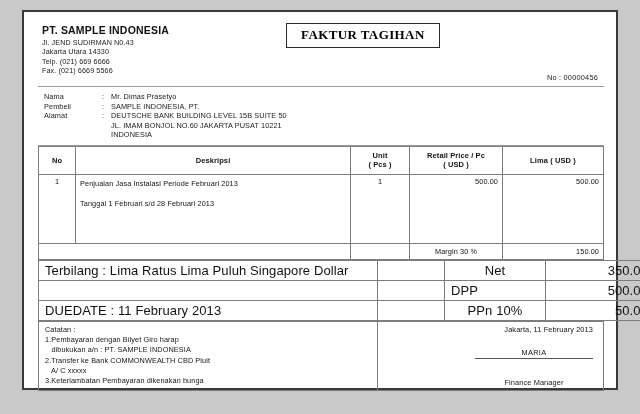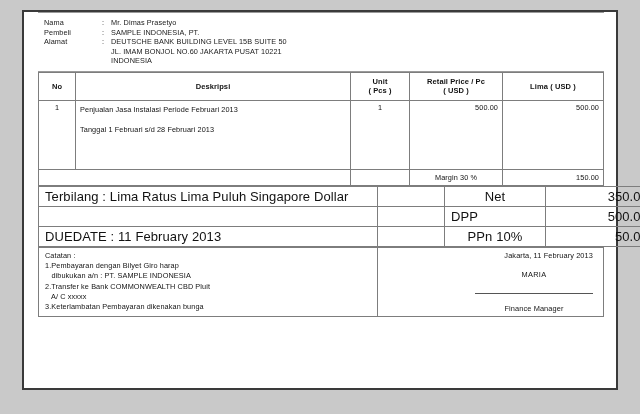--- a/index.html
+++ b/index.html
@@ -176,46 +176,60 @@
   .sig-date {
     font-size: 7.4px;
     text-align: right;
     color: #141414;
     padding-right: 4px;
     letter-spacing: 0.1px;
   }
   .sig-name {
     position: absolute;
     right: 10px;
-    bottom: 22px;
+    bottom: 31px;
     font-size: 7.4px;
     color: #141414;
     letter-spacing: 0.3px;
     width: 118px;
     text-align: center;
     border-bottom: 1px solid #555;
-    padding-bottom: 14px;
+    padding-bottom: 1px;
   }
   .sig-role {
     position: absolute;
     right: 10px;
     bottom: 3px;
     font-size: 7.4px;
     color: #141414;
     width: 118px;
     text-align: center;
     letter-spacing: 0.1px;
   }
 </style>
 </head>
 <body>
 
 <div id="page">
  <div class="inner">
 
+  <div class="hdr">
+    <div class="co-name">PT. SAMPLE INDONESIA</div>
+    <div class="co-line">Jl. JEND SUDIRMAN N0.43</div>
+    <div class="co-line">Jakarta Utara 14330</div>
+    <div class="co-line">Telp. (021) 669 6666</div>
+    <div class="co-line">Fax. (021) 6669 5566</div>
+
+    <div class="title-box">FAKTUR TAGIHAN</div>
+
+    <div class="inv-no">
+      <span>No :</span>
+      <span>00000456</span>
+    </div>
+  </div>
 
   <div class="buyer">
     <table>
           <tbody>
       <tr>
         <td class="b-label">Nama</td>
         <td class="b-colon">:</td>
         <td>Mr. Dimas Prasetyo</td>
       </tr>
       <tr>

